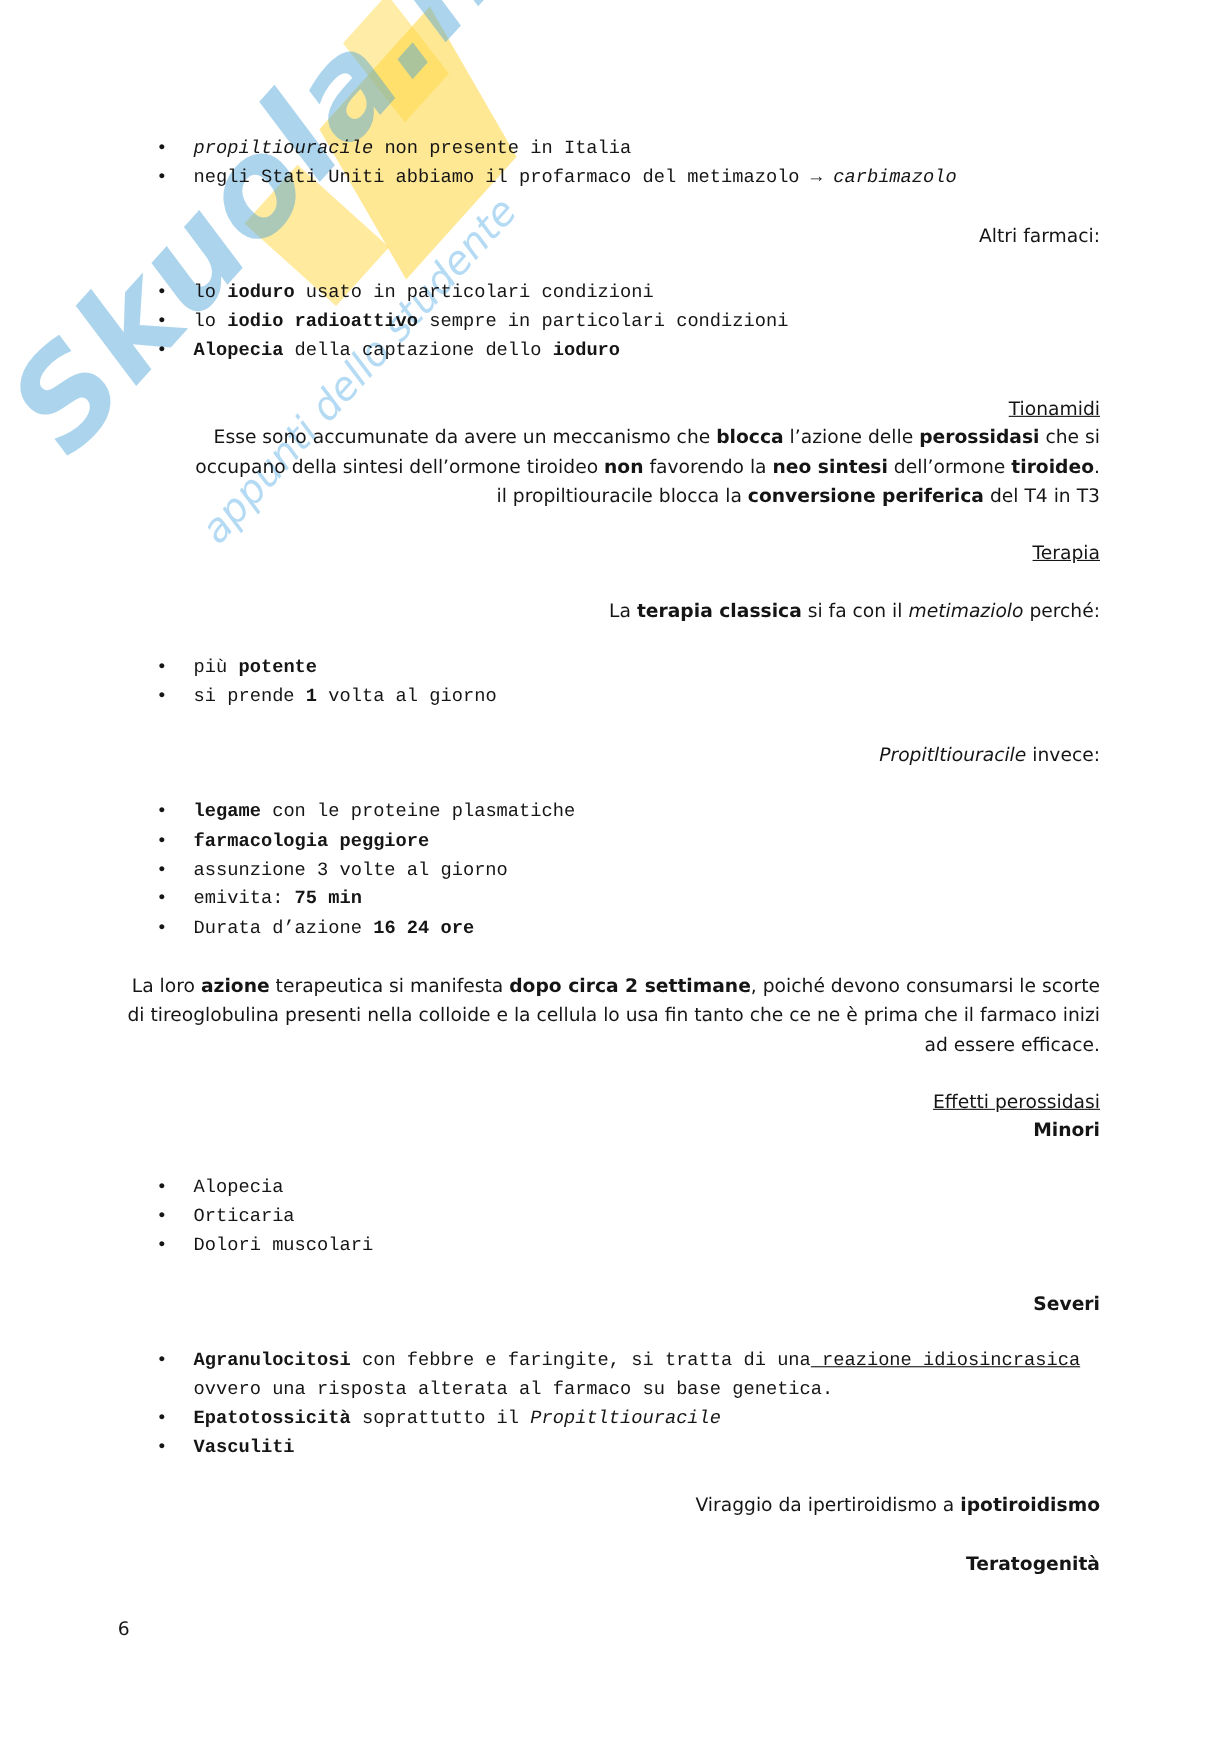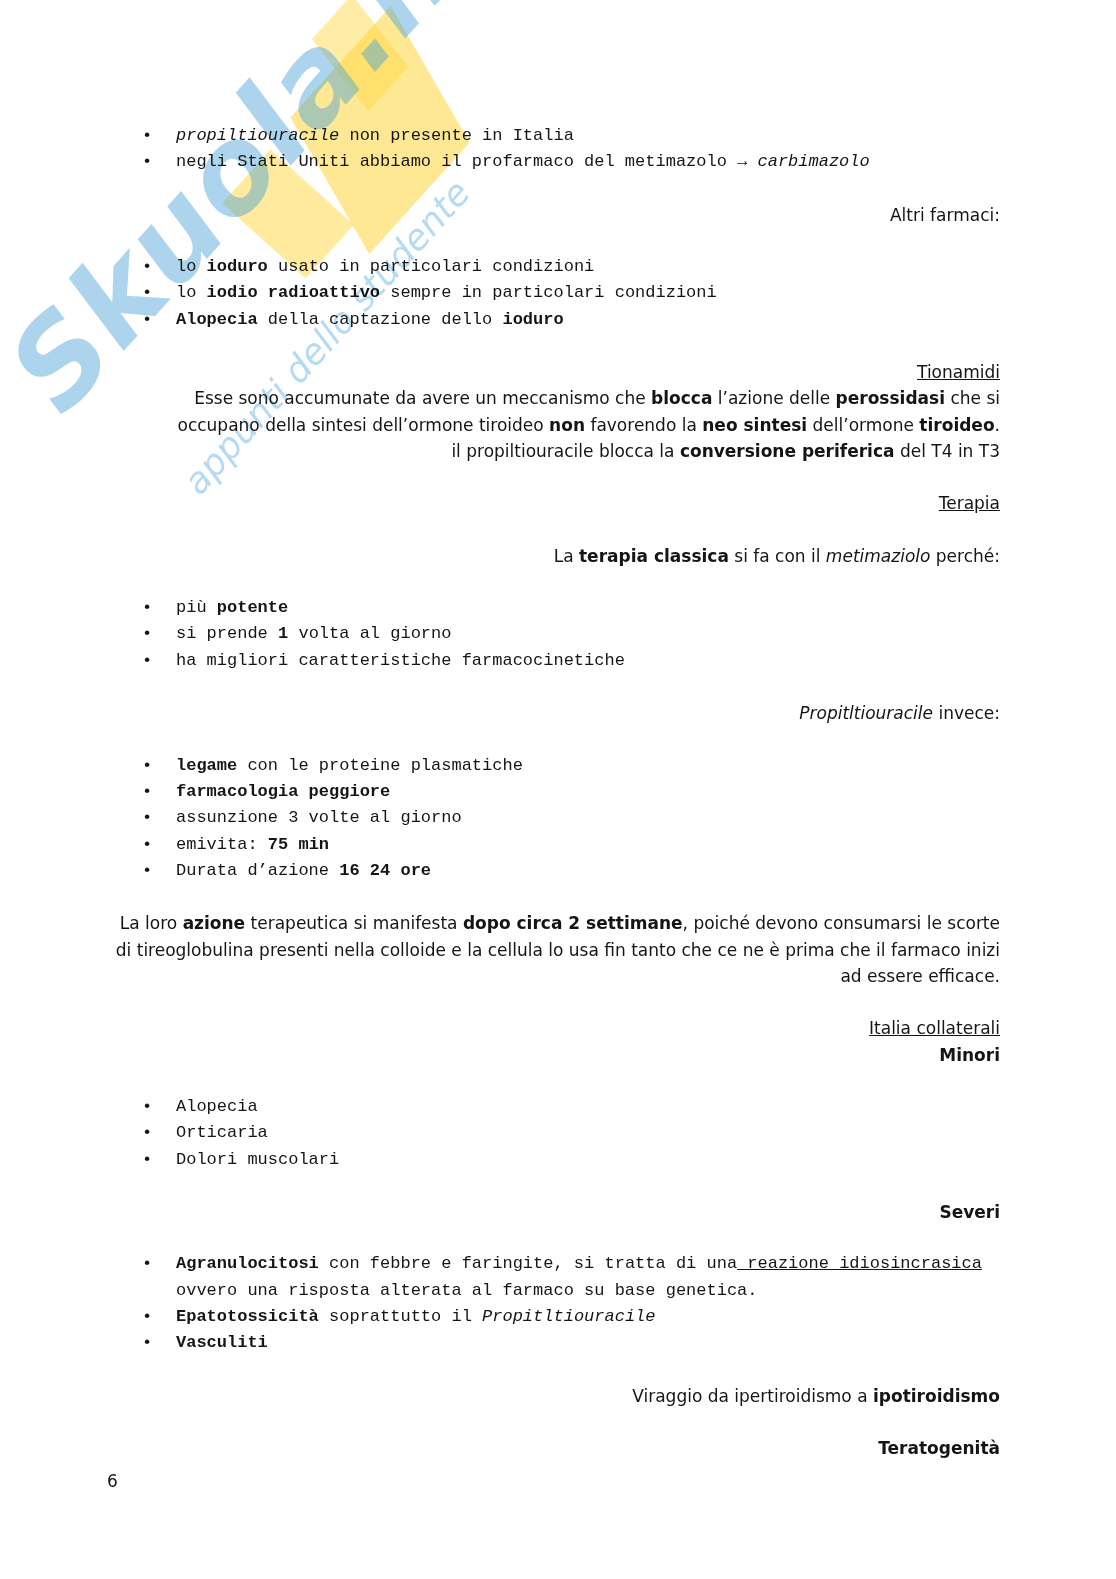--- a/index.html
+++ b/index.html
@@ -94,32 +94,31 @@
         <li><span class="b">Alopecia</span><span> della captazione dello </span><span class="b">ioduro</span></li>
       </ul>
       <p class="tight"><span class="u">Tionamidi </span></p>
       <p class="tight"><span>Esse sono accumunate da avere un meccanismo che </span><span class="b">blocca</span><span> l’azione delle </span><span class="b">perossidasi</span><span> che si occupano della sintesi dell’ormone tiroideo </span><span class="b">non</span><span> favorendo la </span><span class="b">neo sintesi</span><span> dell’ormone </span><span class="b">tiroideo</span><span>.</span></p>
       <p><span>il propiltiouracile blocca la </span><span class="b">conversione periferica</span><span> del T4 in T3</span></p>
       <p><span class="u">Terapia </span></p>
       <p><span>La </span><span class="b">terapia classica</span><span> si fa con il </span><span class="i">metimaziolo</span><span> perché:</span></p>
       <ul>
         <li><span>più </span><span class="b">potente</span></li>
         <li><span>si prende </span><span class="b">1</span><span> volta al giorno</span></li>
-        <li><span>ha migliori caratteristiche farmacocinetiche</span></li>
       </ul>
       <p><span class="i">Propitltiouracile</span><span> invece:</span></p>
       <ul>
         <li><span class="b">legame</span><span> con le proteine plasmatiche</span></li>
         <li><span class="b">farmacologia peggiore</span></li>
         <li><span>assunzione 3 volte al giorno</span></li>
         <li><span>emivita: </span><span class="b">75 min</span></li>
         <li><span>Durata d’azione </span><span class="b">16 24 ore</span></li>
       </ul>
       <p><span>La loro </span><span class="b">azione</span><span> terapeutica si manifesta </span><span class="b">dopo circa 2 settimane</span><span>, poiché devono consumarsi le scorte di tireoglobulina presenti nella colloide e la cellula lo usa fin tanto che ce ne è prima che il farmaco inizi ad essere efficace.</span></p>
-      <p class="tight"><span class="u">Italia collaterali </span></p>
+      <p class="tight"><span class="u">Effetti perossidasi </span></p>
       <p><span class="b">Minori</span></p>
       <ul>
         <li><span>Alopecia</span></li>
         <li><span>Orticaria</span></li>
         <li><span>Dolori muscolari</span></li>
       </ul>
       <p><span class="b">Severi</span></p>
       <ul>
         <li><span class="b">Agranulocitosi</span><span> con febbre e faringite, si tratta di una</span><span class="u"> reazione idiosincrasica</span><span> ovvero una risposta alterata al farmaco su base genetica.</span></li>
         <li><span class="b">Epatotossicità</span><span> soprattutto il </span><span class="i">Propitltiouracile</span></li>

